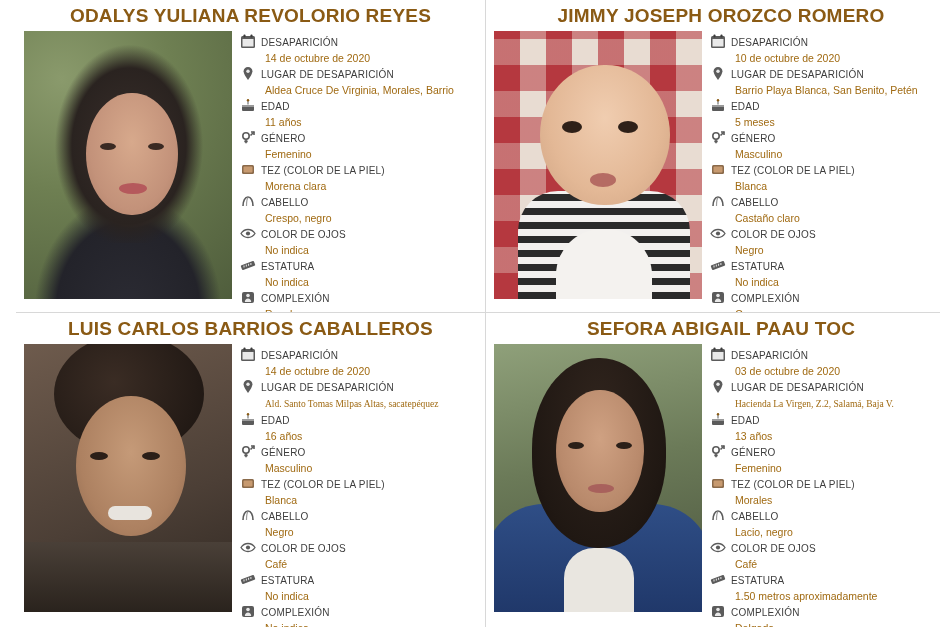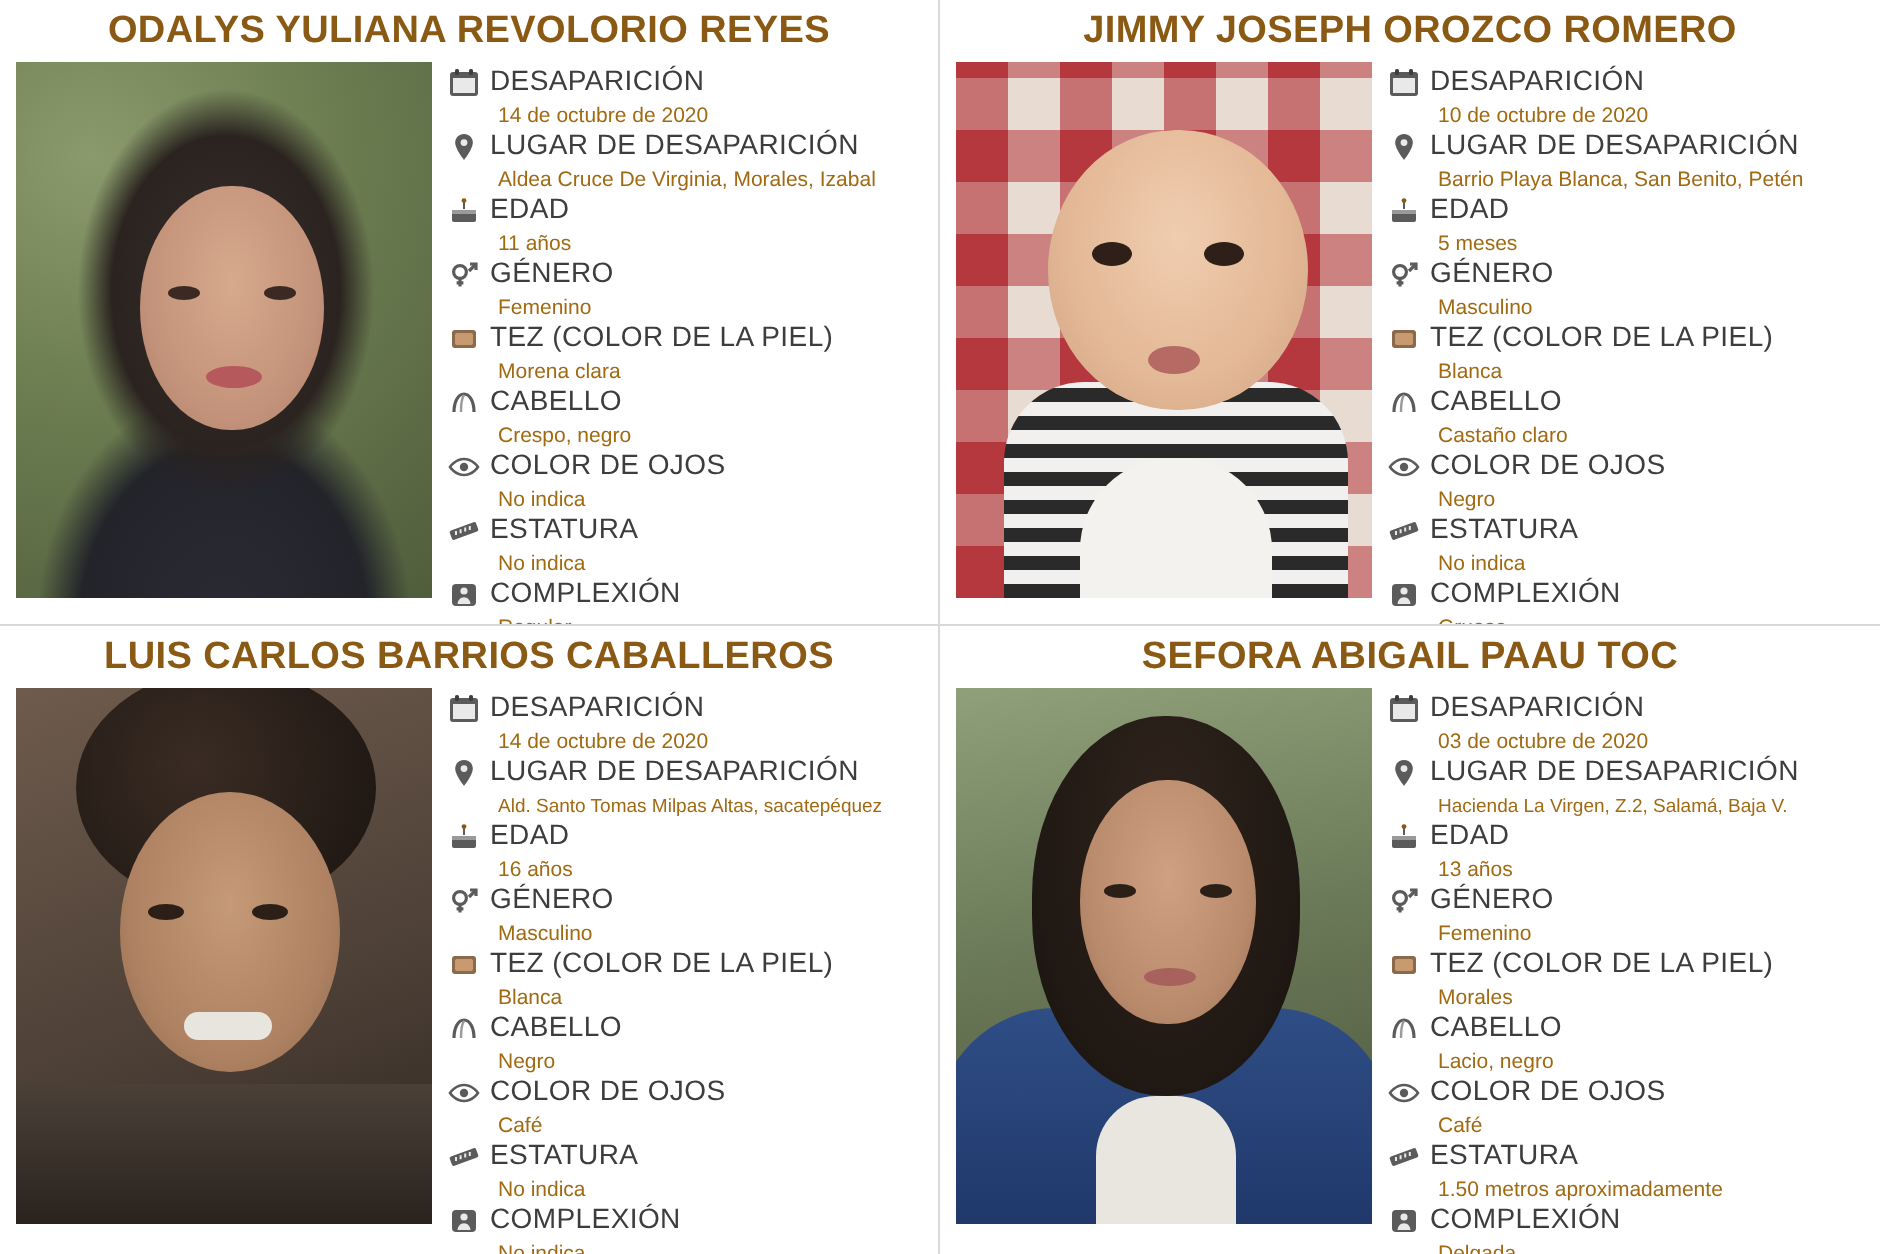--- a/index.html
+++ b/index.html
@@ -18,20 +18,21 @@
     width: 940px;
     height: 627px;
     box-sizing: border-box;
   }
   .grid {
     display: grid;
     grid-template-columns: 470px 470px;
     grid-template-rows: 313px 314px;
     width: 811px;
     height: 627px;
+    padding-left: 16px;
   }
   .card {
     position: relative;
     box-sizing: border-box;
     padding: 0;
     overflow: hidden;
   }
   .card.border-right { border-right: 1px solid #d8d8d8; }
   .card.border-bottom { border-bottom: 1px solid #d8d8d8; }
 
@@ -227,37 +228,37 @@
     flex: 0 0 16px;
     width: 16px;
     height: 15px;
     margin-top: 1px;
     margin-right: 5px;
     display: inline-block;
   }
   .ficon svg { display: block; }
   .ftext { flex: 1 1 auto; line-height: 1.0; }
   .flabel {
-    font-size: 14px;
+    font-size: 10px;
     color: #3d3d3d;
     letter-spacing: 0.2px;
     line-height: 11px;
     white-space: nowrap;
   }
   .fvalue {
     font-size: 10.5px;
     color: #a06a12;
     line-height: 13px;
     padding-left: 4px;
     white-space: nowrap;
     overflow: hidden;
     text-overflow: ellipsis;
     text-align: center;
   }
-  .fvalue.small { font-size: 9.5px; }
+  .fvalue.small { font-size: 9.5px; font-family: Liberation Serif, serif; }
 </style>
 </head>
 <body>
 
 <div class="sheet">
   <div class="grid">
 
     <div class="card border-right border-bottom">
       <div class="card-title">ODALYS YULIANA REVOLORIO REYES</div>
       <div class="card-body">
@@ -288,21 +289,21 @@
 
           <div class="field">
             <span class="ficon">
                 <svg width="16" height="15" viewBox="0 0 16 15">
                   <path d="M8 1C5.5 1 3.6 2.9 3.6 5.3 3.6 8.6 8 14 8 14s4.4-5.4 4.4-8.7C12.4 2.9 10.5 1 8 1z" fill="#5b5b5b"></path>
                   <circle cx="8" cy="5.3" r="1.7" fill="#e9e9e9"></circle>
                 </svg>
               </span>
             <span class="ftext">
               <span class="flabel">LUGAR DE DESAPARICIÓN</span><br>
-              <span class="fvalue">Aldea Cruce De Virginia, Morales, Izabal</span>
+              <span class="fvalue">Aldea Cruce De Virginia, Morales, Barrio</span>
             </span>
           </div>
 
           <div class="field">
             <span class="ficon">
                 <svg width="16" height="15" viewBox="0 0 16 15">
                   <rect x="2" y="7" width="12" height="6" rx="1" fill="#5b5b5b"></rect>
                   <rect x="2" y="7" width="12" height="2" fill="#9a9a9a"></rect>
                   <rect x="7.5" y="3" width="1" height="3.5" fill="#5b5b5b"></rect>
                   <circle cx="8" cy="2.3" r="1.2" fill="#8a5a14"></circle>

